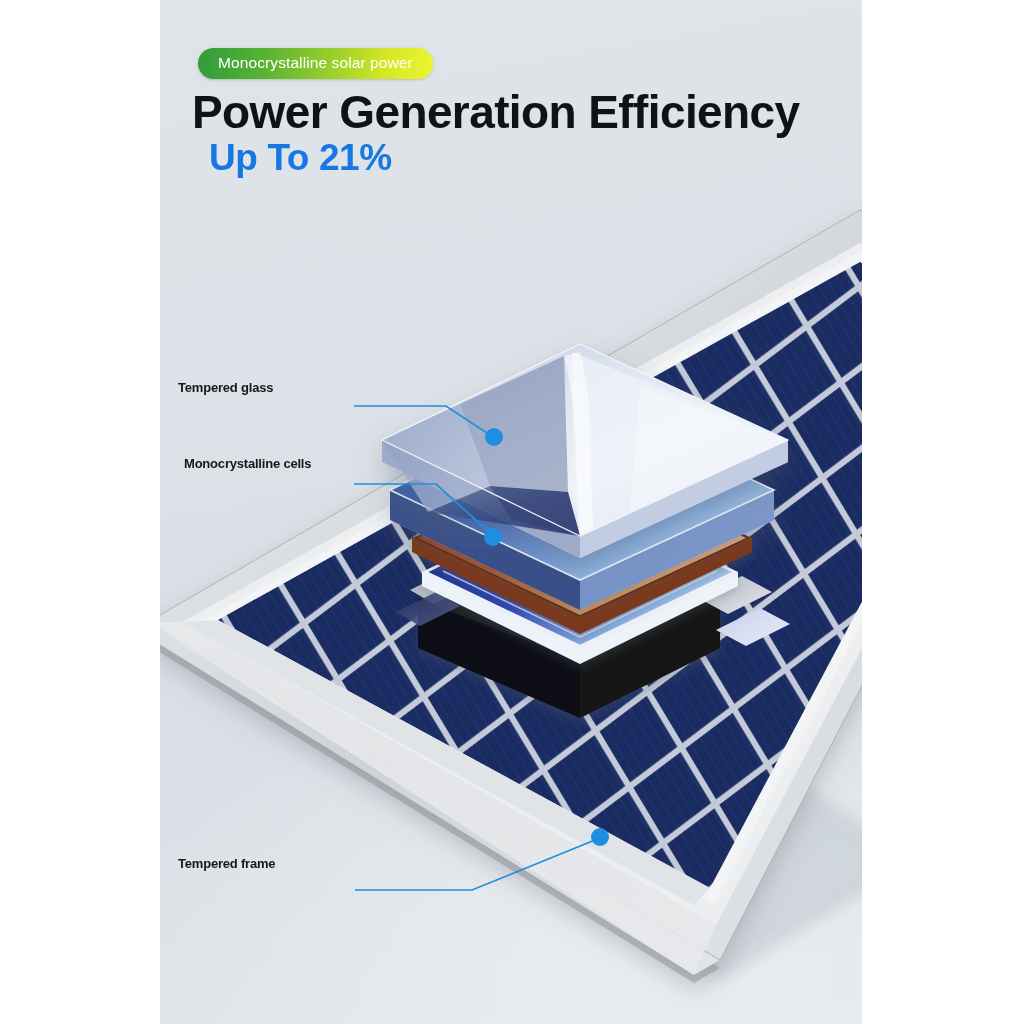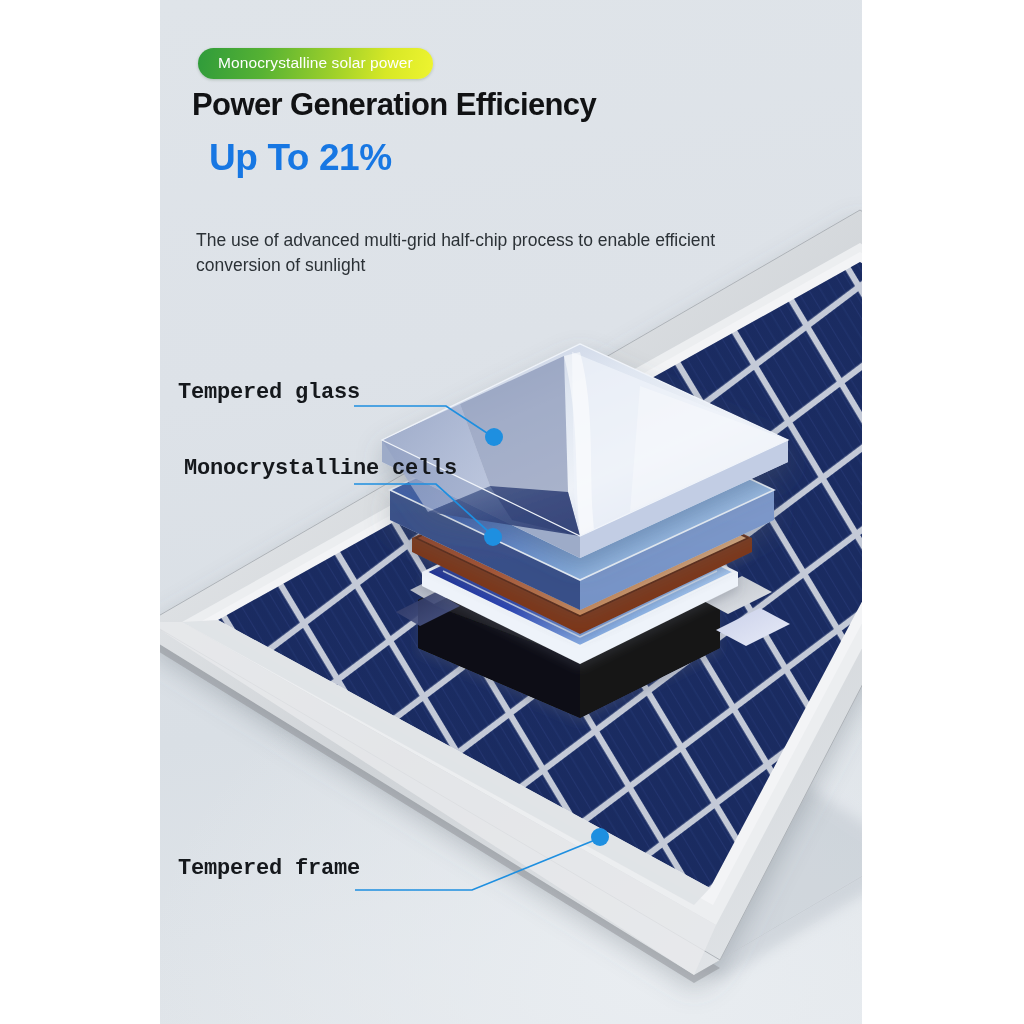--- a/index.html
+++ b/index.html
@@ -24,41 +24,41 @@
   .badge{
     position:absolute;left:38px;top:48px;
     padding:6px 20px 7px 20px;border-radius:999px;
     background:linear-gradient(100deg,#2f9b3b 0%,#56b233 28%,#9ed02a 58%,#d7e826 80%,#eef430 100%);
     color:#ffffff;font-size:15.5px;font-weight:500;letter-spacing:.1px;
     box-shadow:0 1px 3px rgba(40,80,40,.25);
     white-space:nowrap;
   }
   .h1{
     position:absolute;left:32px;top:88px;width:660px;
-    font-size:31px;line-height:1.08;font-weight:700;color:#111214;
+    font-size:46px;line-height:1.08;font-weight:700;color:#111214;
     letter-spacing:-0.6px;white-space:nowrap;
   }
   .h2{
     position:absolute;left:49px;top:138px;
     font-size:37px;line-height:1.1;font-weight:700;color:#1777e3;
     letter-spacing:-0.4px;white-space:nowrap;
   }
   .sub{
     position:absolute;left:36px;top:228px;width:560px;
     font-size:17.5px;line-height:1.45;color:#2b3136;font-weight:400;
   }
 
   
   .art{position:absolute;left:0;top:0;width:702px;height:1024px;}
   .art svg{display:block;}
 
   
   .label{
-    position:absolute;font-size:22px;font-weight:700;color:#15181c;
-    letter-spacing:-0.2px;white-space:nowrap;font-family:Liberation Mono, monospace;
+    position:absolute;font-size:13px;font-weight:700;color:#15181c;
+    letter-spacing:-0.2px;white-space:nowrap;
   }
   .lbl-glass{left:18px;top:380px;}
   .lbl-cells{left:24px;top:456px;}
   .lbl-frame{left:18px;top:856px;}
 </style>
 </head>
 <body>
 
 <div id="stage">
 
@@ -327,21 +327,20 @@
         </g>
       </svg>
     </div>
 
     <div class="badge">Monocrystalline solar power</div>
 
     <div class="h1">Power Generation Efficiency</div>
 
     <div class="h2">Up To 21%</div>
 
-    <div class="sub">The use of advanced multi-grid half-chip process to enable efficient conversion of sunlight</div>
 
     <div class="label lbl-glass">Tempered glass</div>
 
     <div class="label lbl-cells">Monocrystalline cells</div>
 
     <div class="label lbl-frame">Tempered frame</div>
 
   </div>
 </div>
 

